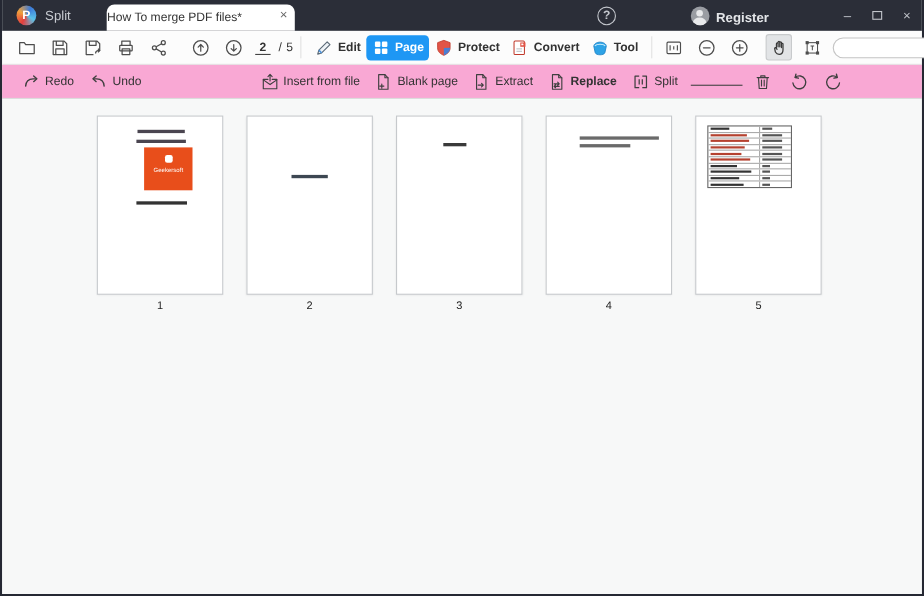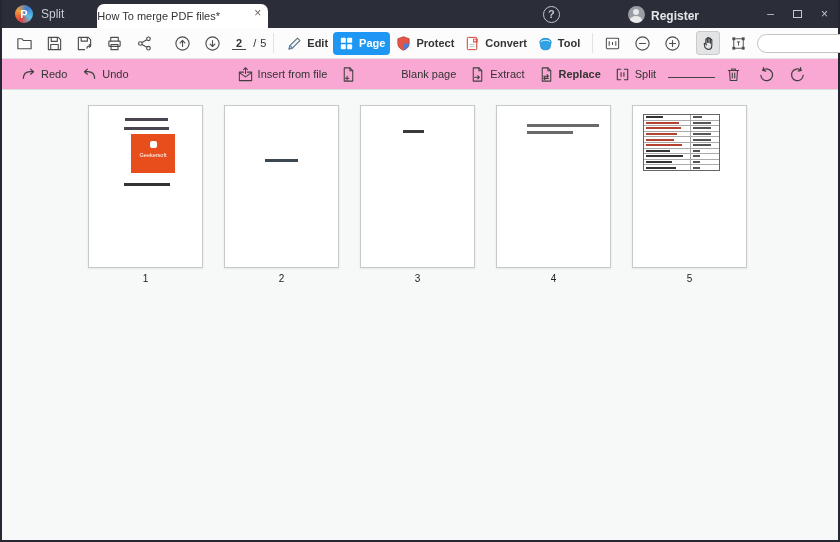--- a/index.html
+++ b/index.html
@@ -261,21 +261,21 @@
       <span class="lbl">Undo</span>
     </div>
     <div class="act-btn" style="margin-left:108px;">
       <svg class="ic" viewBox="0 0 18 18" fill="none" stroke="#3f3f3f" stroke-width="1.1" stroke-linecap="round" stroke-linejoin="round">
           <path d="M2.5 6.5h4.5M11 6.5h4.5v9h-13v-9"></path>
           <path d="M2.5 7l6.5 4.5L15.5 7"></path>
           <path d="M9 8V2M7 3.8L9 1.8l2 2"></path>
         </svg>
       <span class="lbl">Insert from file</span>
     </div>
-    <div class="act-btn" style="margin-left:13px;gap:40px;">
+    <div class="act-btn" style="margin-left:13px;">
       <svg class="ic" viewBox="0 0 18 18" fill="none" stroke="#3f3f3f" stroke-width="1.1" stroke-linecap="round" stroke-linejoin="round">
           <path d="M4.5 2h6l3 3v11h-9z"></path>
           <path d="M10.5 2v3h3"></path>
           <path d="M5.5 13h4M7.5 11v4"></path>
         </svg>
       <span class="lbl">Blank page</span>
     </div>
     <div class="act-btn" style="margin-left:13px;">
       <svg class="ic" viewBox="0 0 18 18" fill="none" stroke="#3f3f3f" stroke-width="1.1" stroke-linecap="round" stroke-linejoin="round">
           <path d="M4.5 2h6l3 3v11h-9z"></path>

